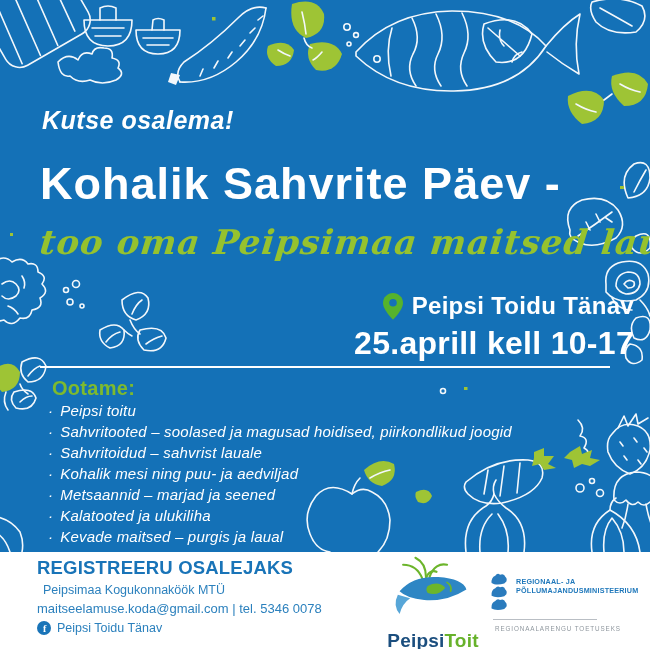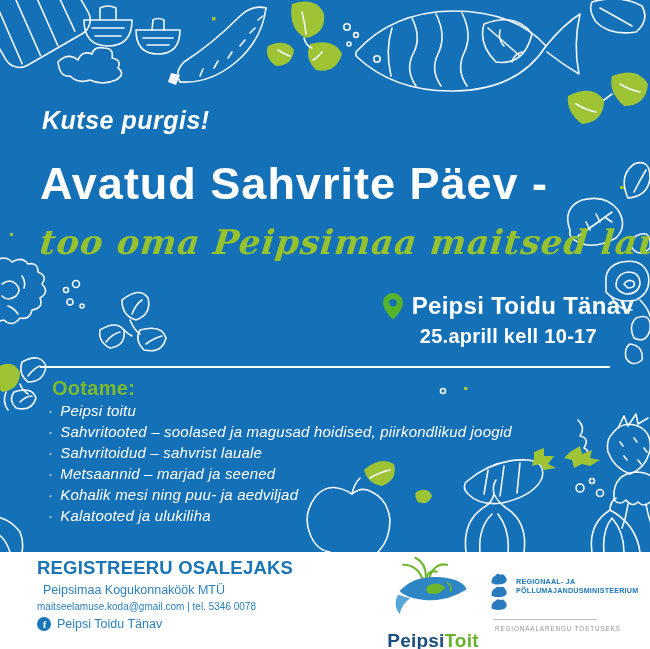--- a/index.html
+++ b/index.html
@@ -15,33 +15,33 @@
   .kicker{position:absolute;left:42px;top:106px;color:#fff;font-size:25px;font-style:italic;
           font-weight:600;letter-spacing:.5px;}
   .title{position:absolute;left:40px;top:158px;color:#fff;font-size:45px;font-weight:700;
          letter-spacing:1px;white-space:nowrap;}
   .script-line{position:absolute;left:40px;top:222px;color:#96c22e;font-size:34px;font-style:italic;
          font-weight:600;font-family:"DejaVu Serif",serif;letter-spacing:1px;transform:skewX(-6deg);
          transform-origin:left center;white-space:nowrap;}
   .location{position:absolute;right:16px;top:292px;text-align:center;color:#fff;}
   .loc-line{font-size:24px;font-weight:700;letter-spacing:.3px;display:flex;align-items:center;justify-content:flex-end;gap:9px;}
   .loc-line svg{width:20px;height:27px;flex:0 0 auto;}
-  .loc-line2{font-size:20px;font-weight:700;letter-spacing:.3px;margin-top:5px;}
+  .loc-line2{font-size:32px;font-weight:700;letter-spacing:.3px;margin-top:5px;}
   .divider{position:absolute;left:40px;top:366px;width:570px;height:2px;background:#fff;}
   .expect-heading{position:absolute;left:52px;top:377px;color:#7eba2e;font-size:20px;font-weight:700;letter-spacing:.3px;}
   .expect-list{position:absolute;left:48px;top:400px;margin:0;padding:0;list-style:none;color:#fff;}
   .expect-list li{font-size:15px;line-height:21px;letter-spacing:.2px;font-style:italic;}
   .expect-list .bullet{margin-right:7px;}
 
   .footer{position:absolute;left:0;top:552px;width:650px;height:97px;background:#fff;}
   .f-left{position:absolute;left:37px;top:5px;color:#2b80bd;}
   .reg{color:#1974b8;font-size:18.5px;font-weight:700;letter-spacing:.2px;}
   .note{font-size:12px;font-style:italic;margin-top:5px;}
   .org{font-size:12.5px;margin-top:4px;margin-left:6px;}
-  .contact{font-size:10px;margin-top:4px;}
+  .contact{font-size:13px;margin-top:4px;}
   .fb-row{display:flex;align-items:center;gap:6px;margin-top:5px;font-size:12.5px;}
   .fb-row svg{width:14px;height:14px;}
 
   .pt-logo{position:absolute;left:383px;top:4px;width:100px;text-align:center;}
   .pt-logo svg{width:88px;height:58px;}
   .pt-text{font-size:19px;font-weight:700;letter-spacing:.2px;margin-top:12px;}
   .pt1{color:#1b4e7e;} .pt2{color:#67b22b;}
   .pt-sprout{stroke:#6cb52b;stroke-width:2.4;fill:none;stroke-linecap:round;}
 
   .min-logo{position:absolute;left:490px;top:20px;width:158px;}
@@ -187,44 +187,45 @@
           <path class="gf" d="M534,452 l10,-4 l0,8 l10,0 l-6,8 l8,4 l-12,2 l-4,-6 l-8,2 l2,-8 z"></path>
         </g>
         <g>
           <path d="M466,552 Q462,520 486,506 Q492,502 494,494 Q498,502 506,508 Q528,522 524,552"></path>
           <path d="M480,552 Q478,528 492,514 M508,552 Q510,530 498,514"></path>
           <path d="M494,494 q-2,-8 2,-14"></path>
         </g>
       </g>
     </svg>
 
-    <div class="kicker">Kutse purgis!</div>
-    <div class="title">Avatud Sahvrite Päev -</div>
+    <div class="kicker">Kutse osalema!</div>
+    <div class="title">Kohalik Sahvrite Päev -</div>
     <div class="script-line">too oma Peipsimaa maitsed lauale</div>
 
     <div class="location">
       <div class="loc-line">
         <svg viewBox="0 0 20 27">
           <path d="M10,0 C4.5,0 0,4.4 0,9.9 C0,17 10,26.5 10,26.5 S20,17 20,9.9 C20,4.4 15.5,0 10,0 Z" fill="#56b32c"></path>
           <circle cx="10" cy="9.8" r="3.8" fill="#1471b7"></circle>
         </svg>
         <span>Peipsi Toidu Tänav</span>
       </div>
       <div class="loc-line2">25.aprill kell 10-17</div>
     </div>
 
     <div class="divider"></div>
     <div class="expect-heading">Ootame:</div>
     <ul class="expect-list">
         <li><span class="bullet">·</span><span>Peipsi toitu</span></li>
         <li><span class="bullet">·</span><span>Sahvritooted – soolased ja magusad hoidised, piirkondlikud joogid</span></li>
         <li><span class="bullet">·</span><span>Sahvritoidud – sahvrist lauale</span></li>
+        <li><span class="bullet">·</span><span>Kohalik mesi ning puu- ja aedviljad</span></li>
         <li><span class="bullet">·</span><span>Metsaannid – marjad ja seened</span></li>
-        <li><span class="bullet">·</span><span>Kohalik mesi ning puu- ja aedviljad</span></li>
         <li><span class="bullet">·</span><span>Kalatooted ja ulukiliha</span></li>
+        <li><span class="bullet">·</span><span>Kevade maitsed – purgis ja laual</span></li>
       </ul>
   </div>
 
   <div class="footer">
     <div class="f-left">
       <div class="reg">REGISTREERU OSALEJAKS</div>
       <div class="org">Peipsimaa Kogukonnaköök MTÜ</div>
       <div class="contact">maitseelamuse.koda@gmail.com | tel. 5346 0078</div>
       <div class="fb-row">
         <svg viewBox="0 0 16 16">

